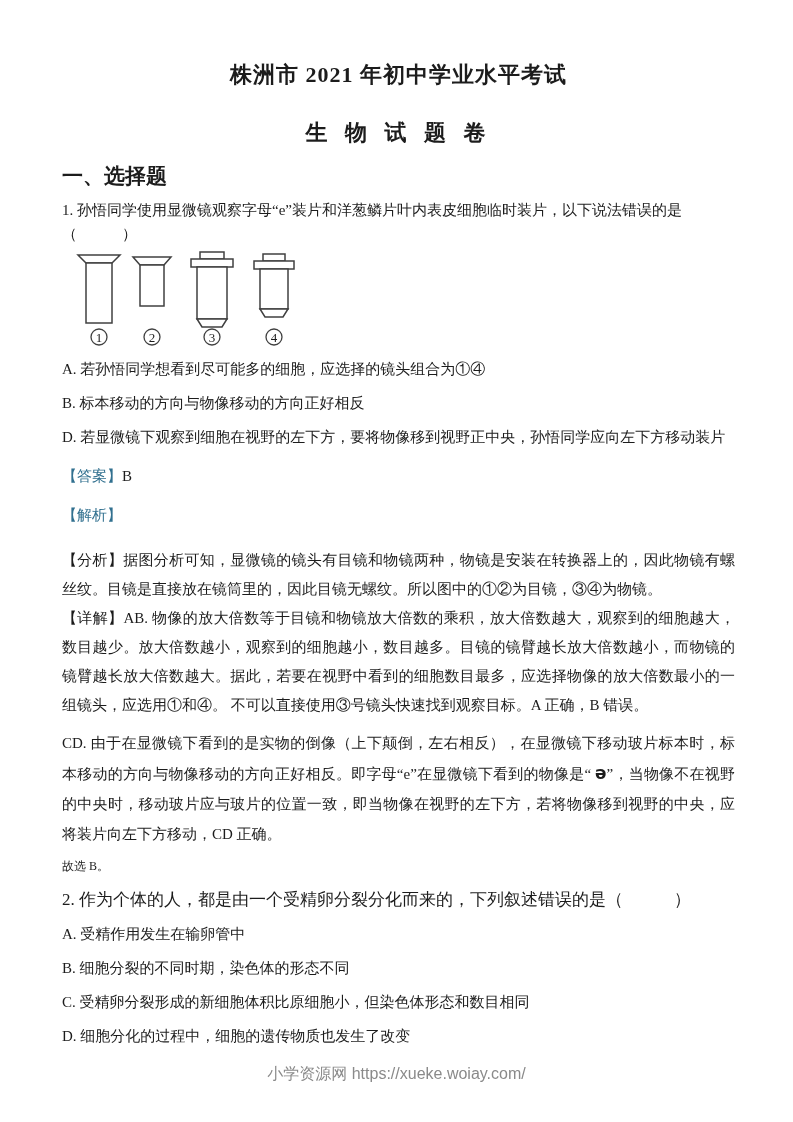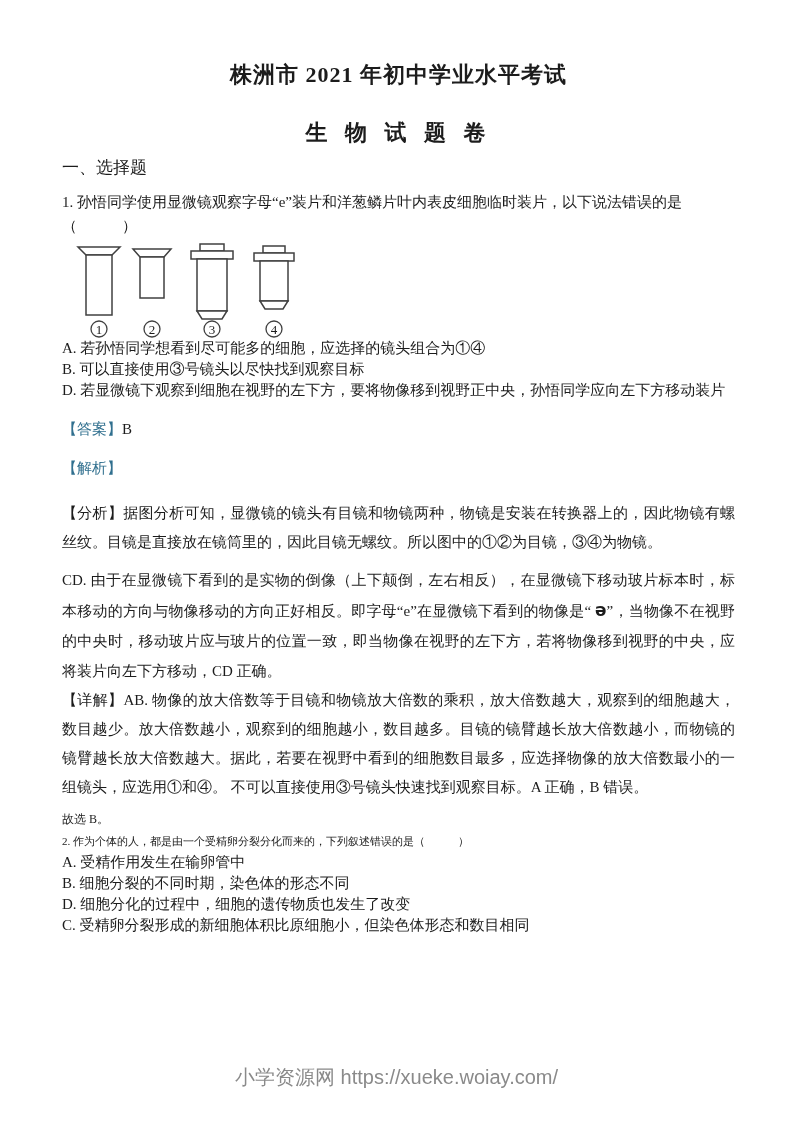--- a/index.html
+++ b/index.html
@@ -25,37 +25,38 @@
   }
   .subtitle {
     margin-top: 28px;
     text-align: center;
     font-size: 22px;
     line-height: 30px;
     font-weight: bold;
     letter-spacing: 6px;
   }
   .section-heading {
-    margin-top: 8px;
-    font-size: 17px;
+    margin-top: 16px;
+    font-size: 21px;
     line-height: 24px;
-    font-weight: normal;
+    font-weight: bold;
   }
   .stem {
     margin-top: 10px;
     font-size: 15px;
     line-height: 24px;
   }
   .figure-wrap {
     margin-top: 4px;
     margin-left: 12px;
     height: 96px;
   }
   .figure-wrap svg { display: block; }
   .opt {
+    margin-top: 13px;
     font-size: 15px;
     line-height: 21px;
   }
   .tag-line {
     margin-top: 18px;
     font-size: 15px;
     line-height: 21px;
   }
   .tag-blue { color: #31708f; }
   .para {
@@ -70,31 +71,32 @@
     font-weight: bold;
     font-size: 17px;
     font-family: "DejaVu Sans", sans-serif;
   }
   .conclusion {
     margin-top: 6px;
     font-size: 12px;
     line-height: 22px;
   }
   .q2-stem {
-    font-size: 11px;
+    margin-top: 12px;
+    font-size: 17px;
     line-height: 22px;
   }
   .footer {
     position: absolute;
     left: 0;
     right: 0;
     top: 1064px;
     text-align: center;
     font-family: "Liberation Sans", "DejaVu Sans", sans-serif;
-    font-size: 20px;
+    font-size: 16px;
     color: #8a8a8a;
   }
   .lens-stroke {
     fill: #ffffff;
     stroke: #404040;
     stroke-width: 1.5;
     stroke-linejoin: miter;
   }
   .label-circle {
     fill: none;
@@ -161,48 +163,48 @@
           <text class="label-text" x="138" y="91.5">3</text>
         </g>
         <g>
           <circle class="label-circle" cx="200" cy="87" r="8"></circle>
           <text class="label-text" x="200" y="91.5">4</text>
         </g>
       </svg>
     </div>
 
     <div class="opt">A. 若孙悟同学想看到尽可能多的细胞，应选择的镜头组合为①④</div>
-    <div class="opt">B. 可以直接使用③号镜头以尽快找到观察目标</div>
+    <div class="opt">B. 标本移动的方向与物像移动的方向正好相反</div>
     <div class="opt">D. 若显微镜下观察到细胞在视野的左下方，要将物像移到视野正中央，孙悟同学应向左下方移动装片</div>
 
     <div class="tag-line">
       <span class="tag-blue">【答案】</span><span>B</span>
     </div>
 
     <div class="tag-line">
       <span class="tag-blue">【解析】</span>
     </div>
 
     <div class="para analysis">
       <span>【分析】</span><span>据图分析可知，显微镜的镜头有目镜和物镜两种，物镜是安装在转换器上的，因此物镜有螺丝纹。目镜是直接放在镜筒里的，因此目镜无螺纹。所以图中的①②为目镜，③④为物镜。</span>
     </div>
 
+    <div class="para detail">
+      <span>【详解】</span><span>AB. 物像的放大倍数等于目镜和物镜放大倍数的乘积，放大倍数越大，观察到的细胞越大，数目越少。放大倍数越小，观察到的细胞越小，数目越多。目镜的镜臂越长放大倍数越小，而物镜的镜臂越长放大倍数越大。据此，若要在视野中看到的细胞数目最多，应选择物像的放大倍数最小的一组镜头，应选用①和④。 不可以直接使用③号镜头快速找到观察目标。A 正确，B 错误。</span>
+    </div>
+
     <div class="para detail-cd">
       <span>CD. 由于在显微镜下看到的是实物的倒像（上下颠倒，左右相反），在显微镜下移动玻片标本时，标本移动的方向与物像移动的方向正好相反。即字母“e”在显微镜下看到的物像是“ </span><span class="schwa">ə</span><span>”，当物像不在视野的中央时，移动玻片应与玻片的位置一致，即当物像在视野的左下方，若将物像移到视野的中央，应将装片向左下方移动，CD 正确。</span>
     </div>
 
-    <div class="para detail">
-      <span>【详解】</span><span>AB. 物像的放大倍数等于目镜和物镜放大倍数的乘积，放大倍数越大，观察到的细胞越大，数目越少。放大倍数越小，观察到的细胞越小，数目越多。目镜的镜臂越长放大倍数越小，而物镜的镜臂越长放大倍数越大。据此，若要在视野中看到的细胞数目最多，应选择物像的放大倍数最小的一组镜头，应选用①和④。 不可以直接使用③号镜头快速找到观察目标。A 正确，B 错误。</span>
-    </div>
-
     <div class="conclusion">故选 B。</div>
 
     <div class="q2-stem">2. 作为个体的人，都是由一个受精卵分裂分化而来的，下列叙述错误的是（　　　）</div>
 
     <div class="opt">A. 受精作用发生在输卵管中</div>
     <div class="opt">B. 细胞分裂的不同时期，染色体的形态不同</div>
+    <div class="opt">C. 受精卵分裂形成的新细胞体积比原细胞小，但染色体形态和数目相同</div>
     <div class="opt">D. 细胞分化的过程中，细胞的遗传物质也发生了改变</div>
-    <div class="opt">C. 受精卵分裂形成的新细胞体积比原细胞小，但染色体形态和数目相同</div>
 
   </div>
 
   <div class="footer">小学资源网 https://xueke.woiay.com/</div>
 </div>
 
 </body></html>

